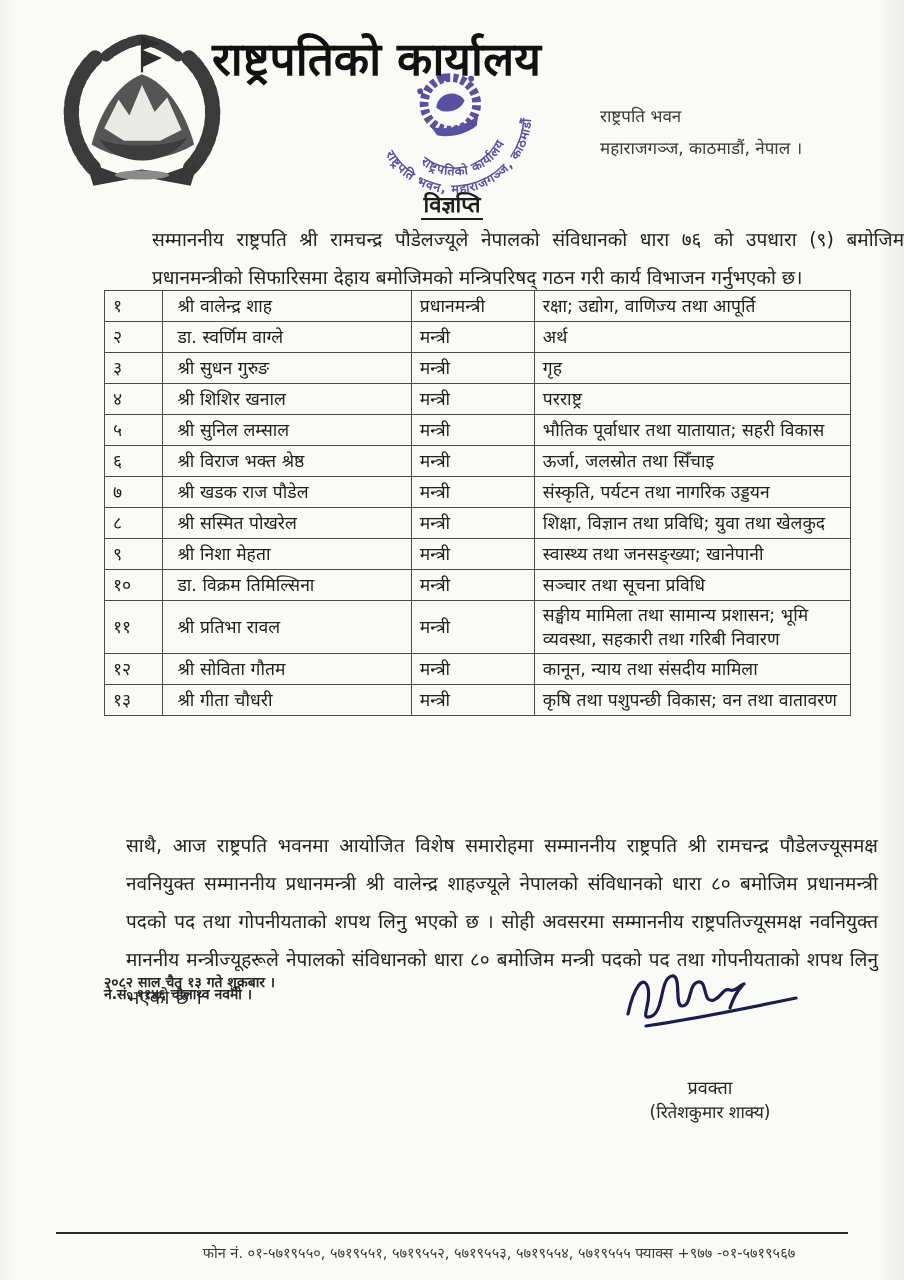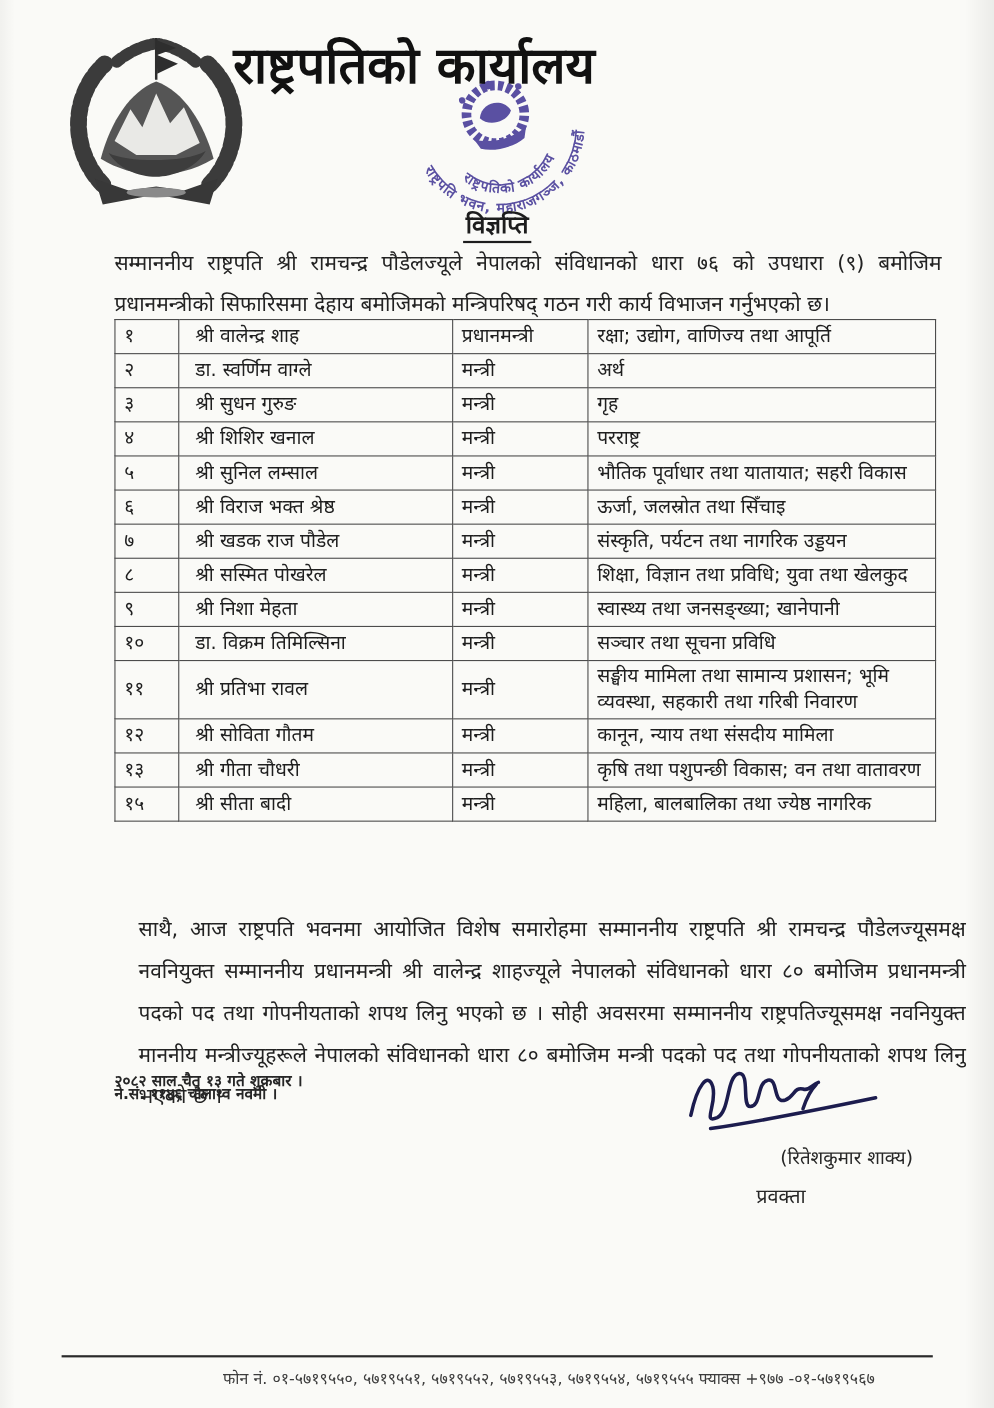--- a/index.html
+++ b/index.html
@@ -32,21 +32,21 @@
   .notice-title {
     position:absolute; left:0; top:188px; width:100%;
     text-align:center; font-size:22px; font-weight:bold; color:#1d1d1d;
   }
   .notice-title span { border-bottom:2px solid #1d1d1d; padding:0 2px 1px;text-align:right; }
   
   .para {
     position:absolute; left:104px; width:752px;
     font-size:19px; line-height:38px; text-align:justify; color:#222;
   }
-  .intro { top:220px; }
+  .intro { top:220px;margin-left:48px; }
   .closing { top:826px;margin-left:22px; }
   
   .cab-table {
     position:absolute; left:104px; top:290px; width:747px;
     border-collapse:collapse; table-layout:fixed;
     font-size:17.5px; color:#1f1f1f;
   }
   .cab-table th, .cab-table td {
     border:1px solid #4c4c4c;
     padding:2px 8px;
@@ -62,21 +62,21 @@
   .col-name { width:238px; }
   .col-pos { width:118px; }
   .col-port { width:303px; }
   .cab-table td.name, .cab-table th.name { padding-left:14px; }
   
   .date-line { position:absolute; left:104px; font-size:14px; color:#262626;font-weight:bold; }
   .date1 { top:972px; }
   .date2 { top:984px; }
   
   .signature { position:absolute; left:618px; top:962px; width:190px; height:78px; }
-  .sig-name { position:absolute; left:590px; top:1040px; width:240px; text-align:right; font-size:17px; color:#262626; }
+  .sig-name { position:absolute; left:590px; top:1100px; width:240px; text-align:center; font-size:17px; color:#262626; }
   .sig-role { position:absolute; left:590px; top:1075px; width:240px; text-align:center; font-size:18px; color:#262626; }
   
   .footer-line { position:absolute; left:56px; top:1232px; width:792px; border-top:2.5px solid #2a2a2a; }
   .footer-text { position:absolute; left:0; top:1242px; width:100%; text-align:center; font-size:14.5px; color:#3c3c3c;margin-left:47px; }
 </style>
 </head>
 <body>
 
 <div class="page">
 
@@ -112,20 +112,24 @@
       <circle cx="122" cy="32" r="3"></circle>
     </g>
     <text font-size="13" font-weight="bold" fill="#45399b" letter-spacing="1">
       <textPath href="#arc-inner" startOffset="50%" text-anchor="middle">राष्ट्रपतिको कार्यालय</textPath>
     </text>
     <text font-size="13" font-weight="bold" fill="#45399b" letter-spacing="1">
       <textPath href="#arc-outer" startOffset="50%" text-anchor="middle">राष्ट्रपति भवन, महाराजगञ्ज, काठमाडौं</textPath>
     </text>
   </svg>
 
+  <div class="address">
+    <div>राष्ट्रपति भवन</div>
+    <div>महाराजगञ्ज, काठमाडौं, नेपाल ।</div>
+  </div>
 
   <div class="notice-title">
     <span>विज्ञप्ति</span>
   </div>
 
   <div class="para intro">सम्माननीय राष्ट्रपति श्री रामचन्द्र पौडेलज्यूले नेपालको संविधानको धारा ७६ को उपधारा (९) बमोजिम प्रधानमन्त्रीको सिफारिसमा देहाय बमोजिमको मन्त्रिपरिषद् गठन गरी कार्य विभाजन गर्नुभएको छ।</div>
 
   <table class="cab-table">
     <colgroup>
       <col class="col-sn">
@@ -204,26 +208,20 @@
       <td>१२</td>
       <td class="name">श्री सोविता गौतम</td>
       <td>मन्त्री</td>
       <td>कानून, न्याय तथा संसदीय मामिला</td>
     </tr>
     <tr>
       <td>१३</td>
       <td class="name">श्री गीता चौधरी</td>
       <td>मन्त्री</td>
       <td>कृषि तथा पशुपन्छी विकास; वन तथा वातावरण</td>
-    </tr>
-    <tr>
-      <td>१५</td>
-      <td class="name">श्री सीता बादी</td>
-      <td>मन्त्री</td>
-      <td>महिला, बालबालिका तथा ज्येष्ठ नागरिक</td>
     </tr>
   </tbody>
     </table>
 
   <div class="para closing">साथै, आज राष्ट्रपति भवनमा आयोजित विशेष समारोहमा सम्माननीय राष्ट्रपति श्री रामचन्द्र पौडेलज्यूसमक्ष नवनियुक्त सम्माननीय प्रधानमन्त्री श्री वालेन्द्र शाहज्यूले नेपालको संविधानको धारा ८० बमोजिम प्रधानमन्त्री पदको पद तथा गोपनीयताको शपथ लिनु भएको छ । सोही अवसरमा सम्माननीय राष्ट्रपतिज्यूसमक्ष नवनियुक्त माननीय मन्त्रीज्यूहरूले नेपालको संविधानको धारा ८० बमोजिम मन्त्री पदको पद तथा गोपनीयताको शपथ लिनु भएको छ ।</div>
 
   <div class="date-line date1">२०८२ साल चैत १३ गते शुक्रबार ।</div>
   <div class="date-line date2">ने.सं. ११४६ चौलाथ्व नवमी ।</div>
 
   <svg class="signature" viewBox="0 0 190 78">

